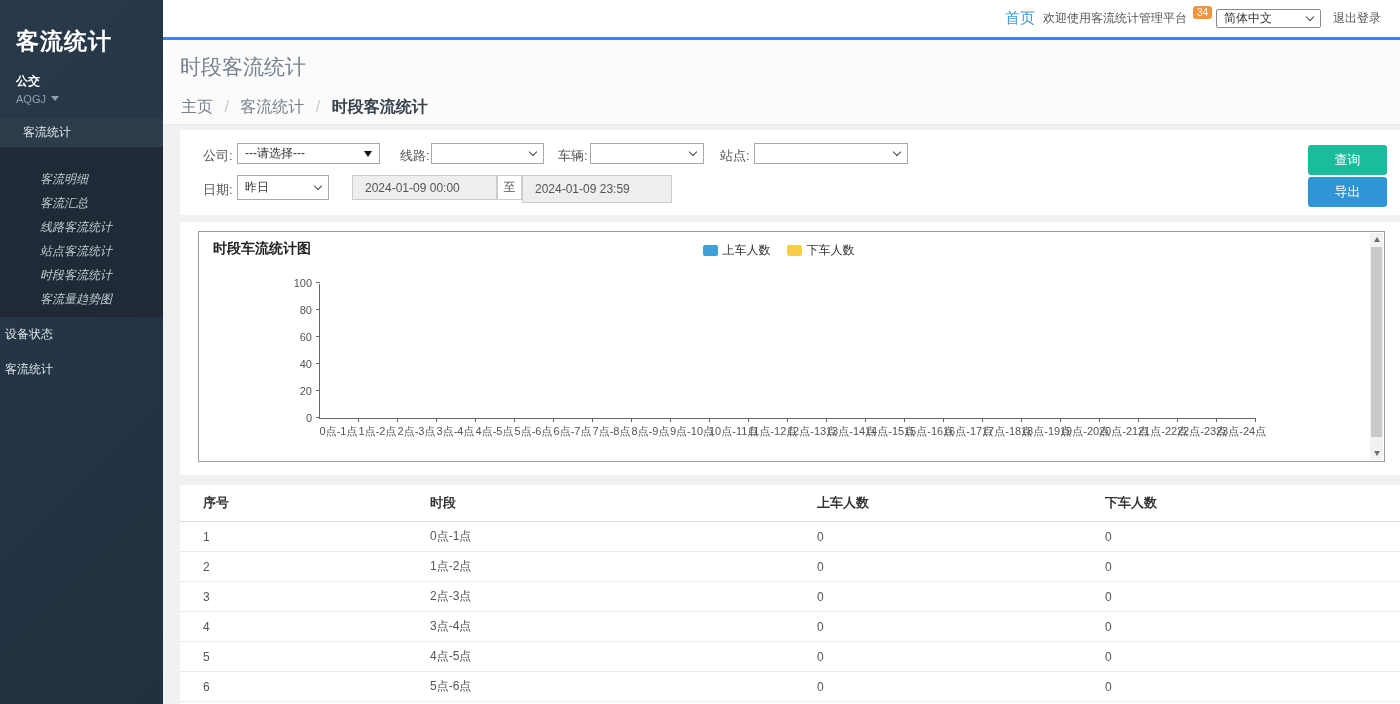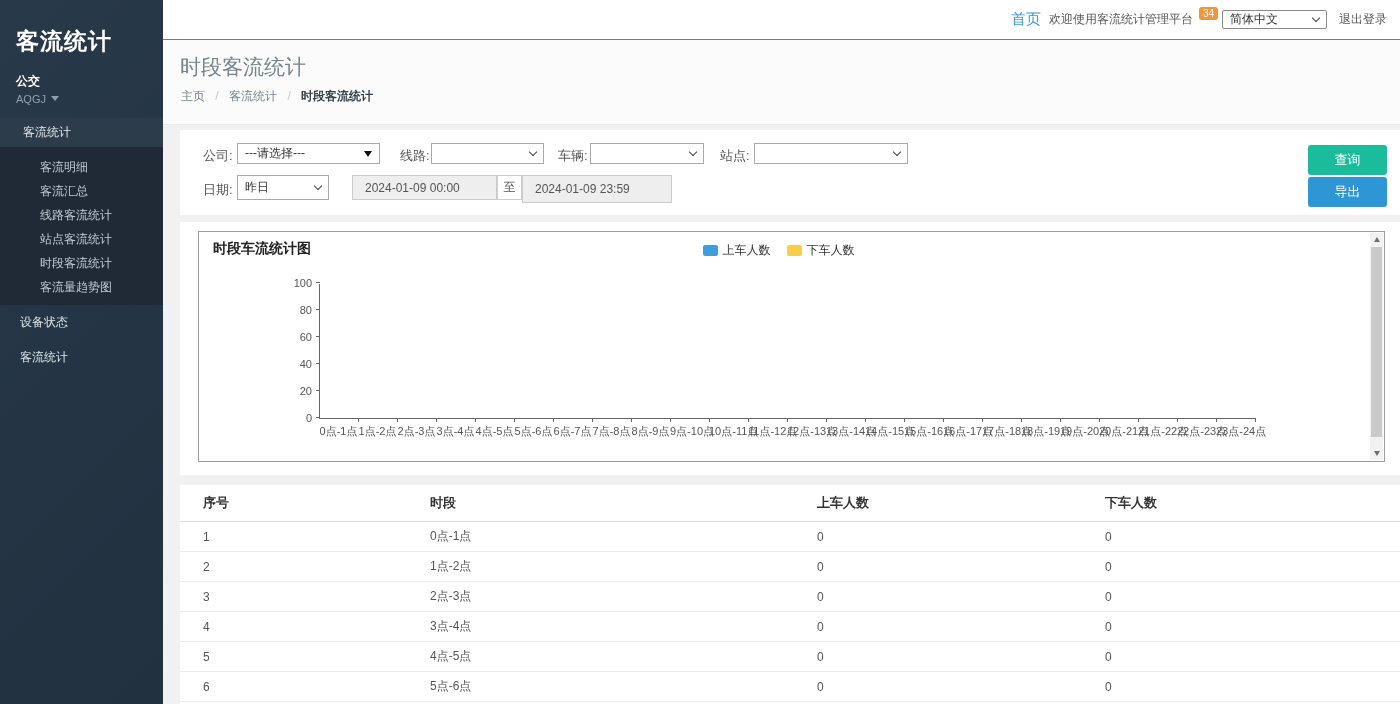--- a/index.html
+++ b/index.html
@@ -10,43 +10,43 @@
   .sidebar { position:absolute; left:0; top:0; width:163px; height:704px;
     background:linear-gradient(135deg,#28394a 0%,#243444 55%,#22313f 100%); }
   .logo { padding:26px 0 0 16px; color:#fff; font-size:23px; font-weight:bold; letter-spacing:1px; }
   .org { padding:16px 8px 0 16px; color:#fff; font-size:12px; font-weight:bold; }
   .org-code { padding:3px 0 0 16px; color:#90a0ae; font-size:11px; cursor:pointer; }
   .caret-down { display:inline-block; width:0; height:0; margin-left:5px; vertical-align:2px;
     border-left:4px solid transparent; border-right:4px solid transparent; border-top:5px solid #90a0ae; }
   .menu { position:absolute; left:0; top:118px; width:163px; }
   .menu-section { height:29px; line-height:29px; padding-left:23px; background:#2d3c4b;
     color:#e2e8ec; font-size:12px; cursor:pointer; }
-  .submenu { background:#1f2a36; padding:8px 0 6px 0; }
+  .submenu { background:#1f2a36; padding:20px 0 6px 0;font-style:italic; }
   .submenu-item { height:24px; line-height:24px; padding-left:40px; color:#c3ccd3; font-size:12px; cursor:pointer; }
-  .menu-item { height:35px; line-height:35px; padding-left:20px; color:#dfe6ea; font-size:12px; cursor:pointer; }
+  .menu-item { height:35px; line-height:35px; padding-left:5px; color:#dfe6ea; font-size:12px; cursor:pointer; }
 
   
   .topbar { position:absolute; left:163px; top:0; width:1237px; height:40px; background:#fff;
-    border-bottom:1px solid #3b82f6; display:flex; align-items:center; justify-content:flex-end; padding-right:13px; }
+    border-bottom:3px solid #3b82f6; display:flex; align-items:center; justify-content:flex-end; padding-right:19px; }
   .home-link { color:#3a99d8; font-size:15px; margin-right:8px; cursor:pointer; }
   .welcome { color:#565656; font-size:12px; }
   .badge { background:#f0963c; color:#fff; font-size:10px; border-radius:3px; padding:1px 4px;
     margin:-12px 4px 0 6px; }
   .lang-select { width:105px; height:19px; border:1px solid #8a8a8a; border-radius:2px; background:#fff;
     display:flex; align-items:center; justify-content:space-between; padding:0 7px; font-size:12px; color:#333;
     margin-right:12px; cursor:pointer; }
   .chev { width:6px; height:6px; border-right:1.4px solid #444; border-bottom:1.4px solid #444;
     transform:rotate(45deg); margin-top:-3px; }
   .logout { color:#565656; font-size:12px; cursor:pointer; }
 
   
   .titleband { position:absolute; left:163px; top:40px; width:1237px; height:85px; background:#fbfbfb;
     border-bottom:1px solid #e8e8e8; }
   .page-title { position:absolute; left:17px; top:13px; font-size:21px; color:#76838f; font-weight:normal; }
-  .breadcrumb { position:absolute; left:18px; top:48px; font-size:12px; color:#76838f;text-align:right; }
+  .breadcrumb { position:absolute; left:18px; top:57px; font-size:16px; color:#76838f;text-align:right; }
   .breadcrumb span { cursor:pointer; }
   .bc-sep { color:#c9c9c9; margin:0 7px; cursor:default; }
   .bc-last { color:#37424c; font-weight:bold; }
 
   
   .filter-panel { position:absolute; left:180px; top:130px; width:1220px; height:85px; background:#fff; }
   .flabel { position:absolute; font-size:13px; color:#555; }
   .sel { position:absolute; background:#fff; border:1px solid #a9a9a9; display:flex; align-items:center;
     justify-content:space-between; padding:0 7px; font-size:12px; color:#333; cursor:pointer; }
   .tri-down { width:0; height:0; border-left:4px solid transparent; border-right:4px solid transparent;

